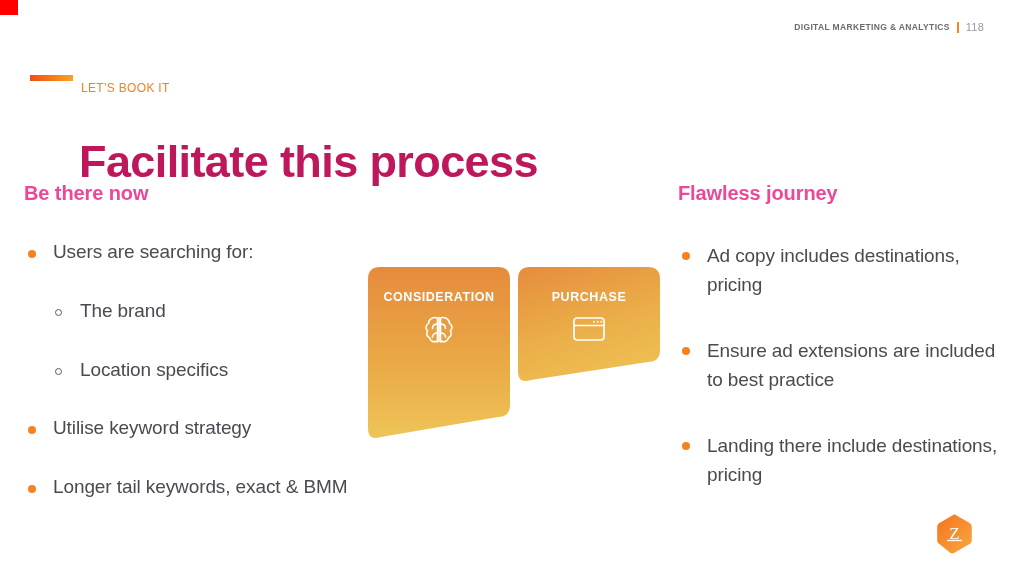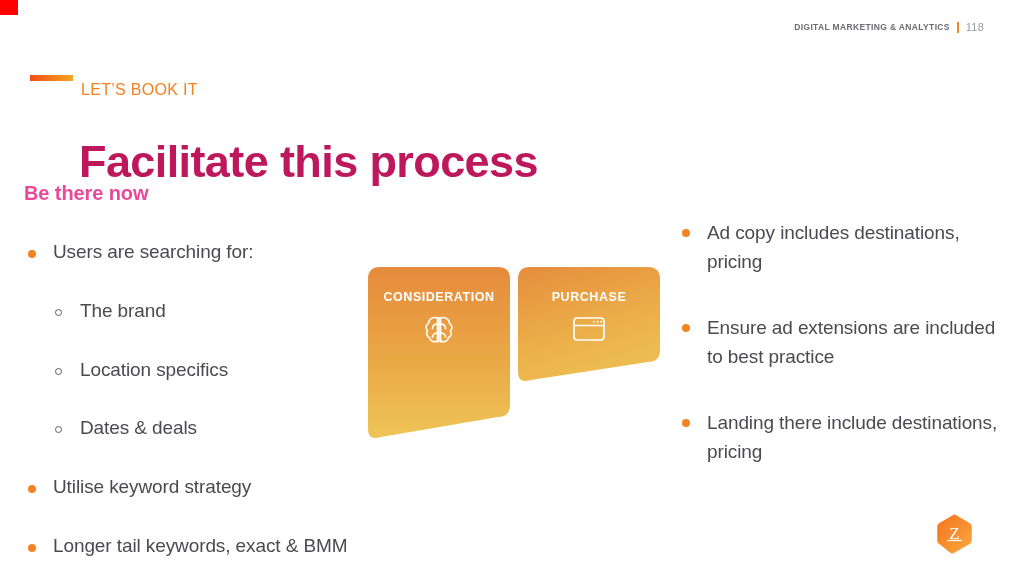--- a/index.html
+++ b/index.html
@@ -62,21 +62,21 @@
     left: 30px;
     top: 75px;
     width: 43px;
     height: 6px;
     background: linear-gradient(90deg, #F04E12 0%, #F5A623 100%);
   }
   .eyebrow {
     position: absolute;
     left: 81px;
     top: 81px;
-    font-size: 16px;
+    font-size: 12px;
     letter-spacing: 0.3px;
     color: #F58220;
     font-weight: 400;
   }
   .deck-title {
     position: absolute;
     left: 79px;
     top: 106px;
     font-size: 45px;
     font-weight: bold;
@@ -206,36 +206,33 @@
       <span>Users are searching for:</span>
     </li>
     <li class="lvl2">
       <span class="ring"></span>
       <span>The brand</span>
     </li>
     <li class="lvl2">
       <span class="ring"></span>
       <span>Location specifics</span>
     </li>
-    <li class="lvl2">
-      <span class="ring"></span>
-      <span>Dates &amp; deals</span>
-    </li>
     <li class="lvl1">
       <span class="dot"></span>
       <span>Utilise keyword strategy</span>
     </li>
     <li class="lvl1">
       <span class="dot"></span>
       <span>Longer tail keywords, exact &amp; BMM</span>
     </li>
   </ul>
 </div>
 
 <div class="col col-right">
+  <h2 class="col-head">Flawless journey</h2>
   <ul class="bullets">
     <li class="lvl1">
       <span class="dot"></span>
       <span>Ad copy includes destinations, pricing</span>
     </li>
     <li class="lvl1">
       <span class="dot"></span>
       <span>Ensure ad extensions are included to best practice</span>
     </li>
     <li class="lvl1">

